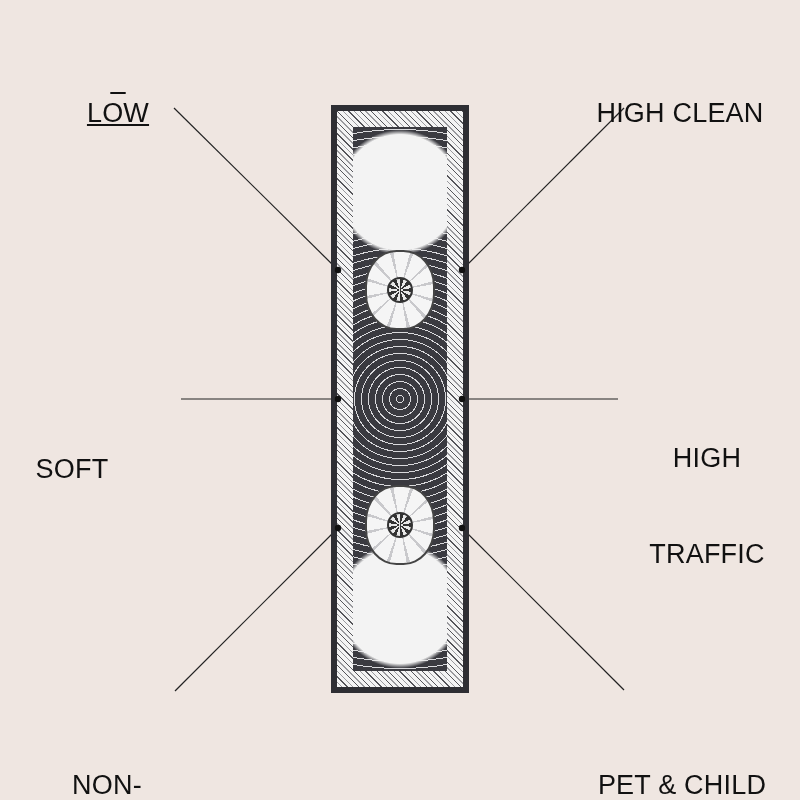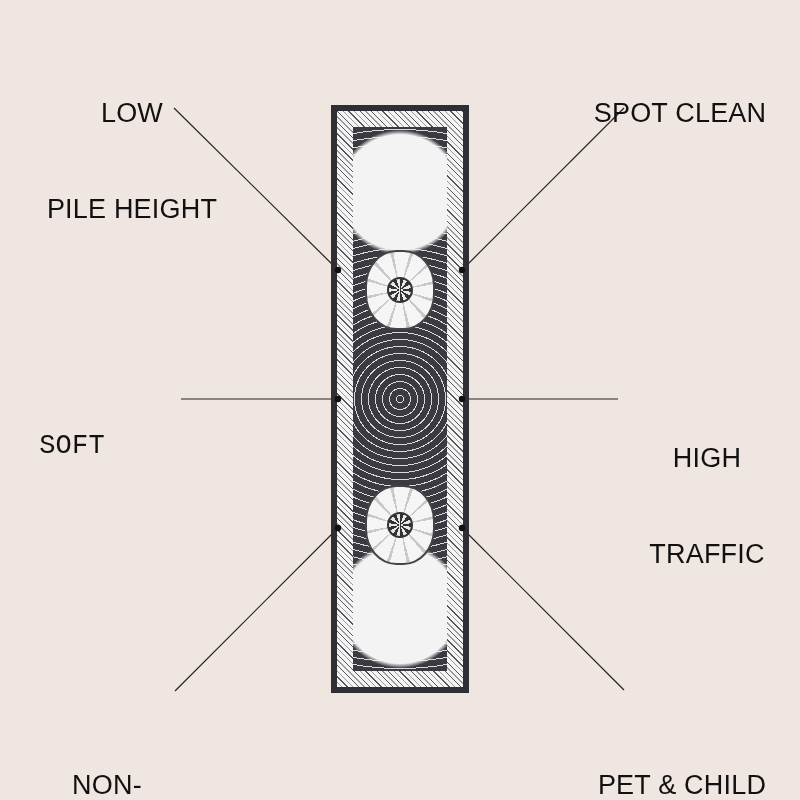--- a/index.html
+++ b/index.html
@@ -52,30 +52,29 @@
   <g fill="#111">
     <circle cx="338" cy="270" r="3.2"></circle>
     <circle cx="462" cy="270" r="3.2"></circle>
     <circle cx="338" cy="399" r="3.2"></circle>
     <circle cx="462" cy="399" r="3.2"></circle>
     <circle cx="338" cy="528" r="3.2"></circle>
     <circle cx="462" cy="528" r="3.2"></circle>
   </g>
 </svg>
 
-<div class="label" style="left:32px;top:33px;width:200px;">
+<div class="label" style="left:18px;top:33px;width:200px;text-decoration:underline;">
   <span>LOW</span>
-  <span>PILE HEIGHT</span>
 </div>
 
 <div class="label" style="left:580px;top:33px;width:200px;">
-  <span>SPOT CLEAN</span>
+  <span>HIGH CLEAN</span>
 </div>
 
-<div class="label" style="left:22px;top:366px;width:100px;font-family:Liberation Mono, monospace;">
+<div class="label" style="left:22px;top:389px;width:100px;">
   <span>SOFT</span>
 </div>
 
 <div class="label" style="left:608px;top:378px;width:200px;margin-left:-1px;">
   <span>HIGH</span>
   <span>TRAFFIC</span>
 </div>
 
 <div class="label" style="left:7px;top:705px;width:200px;">
   <span>NON-</span>

